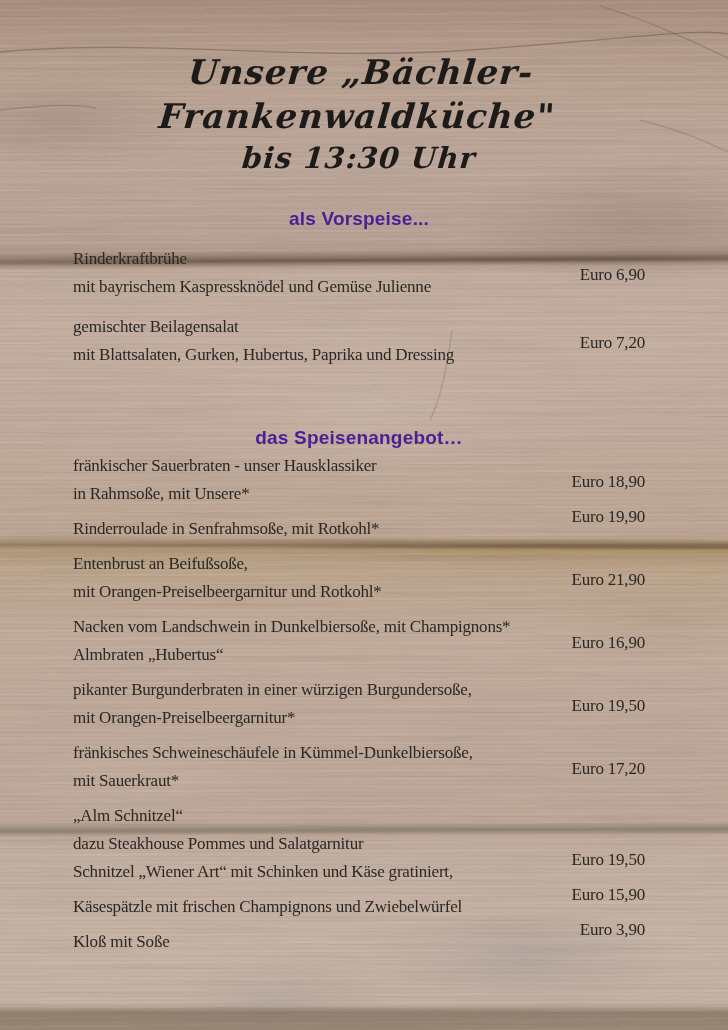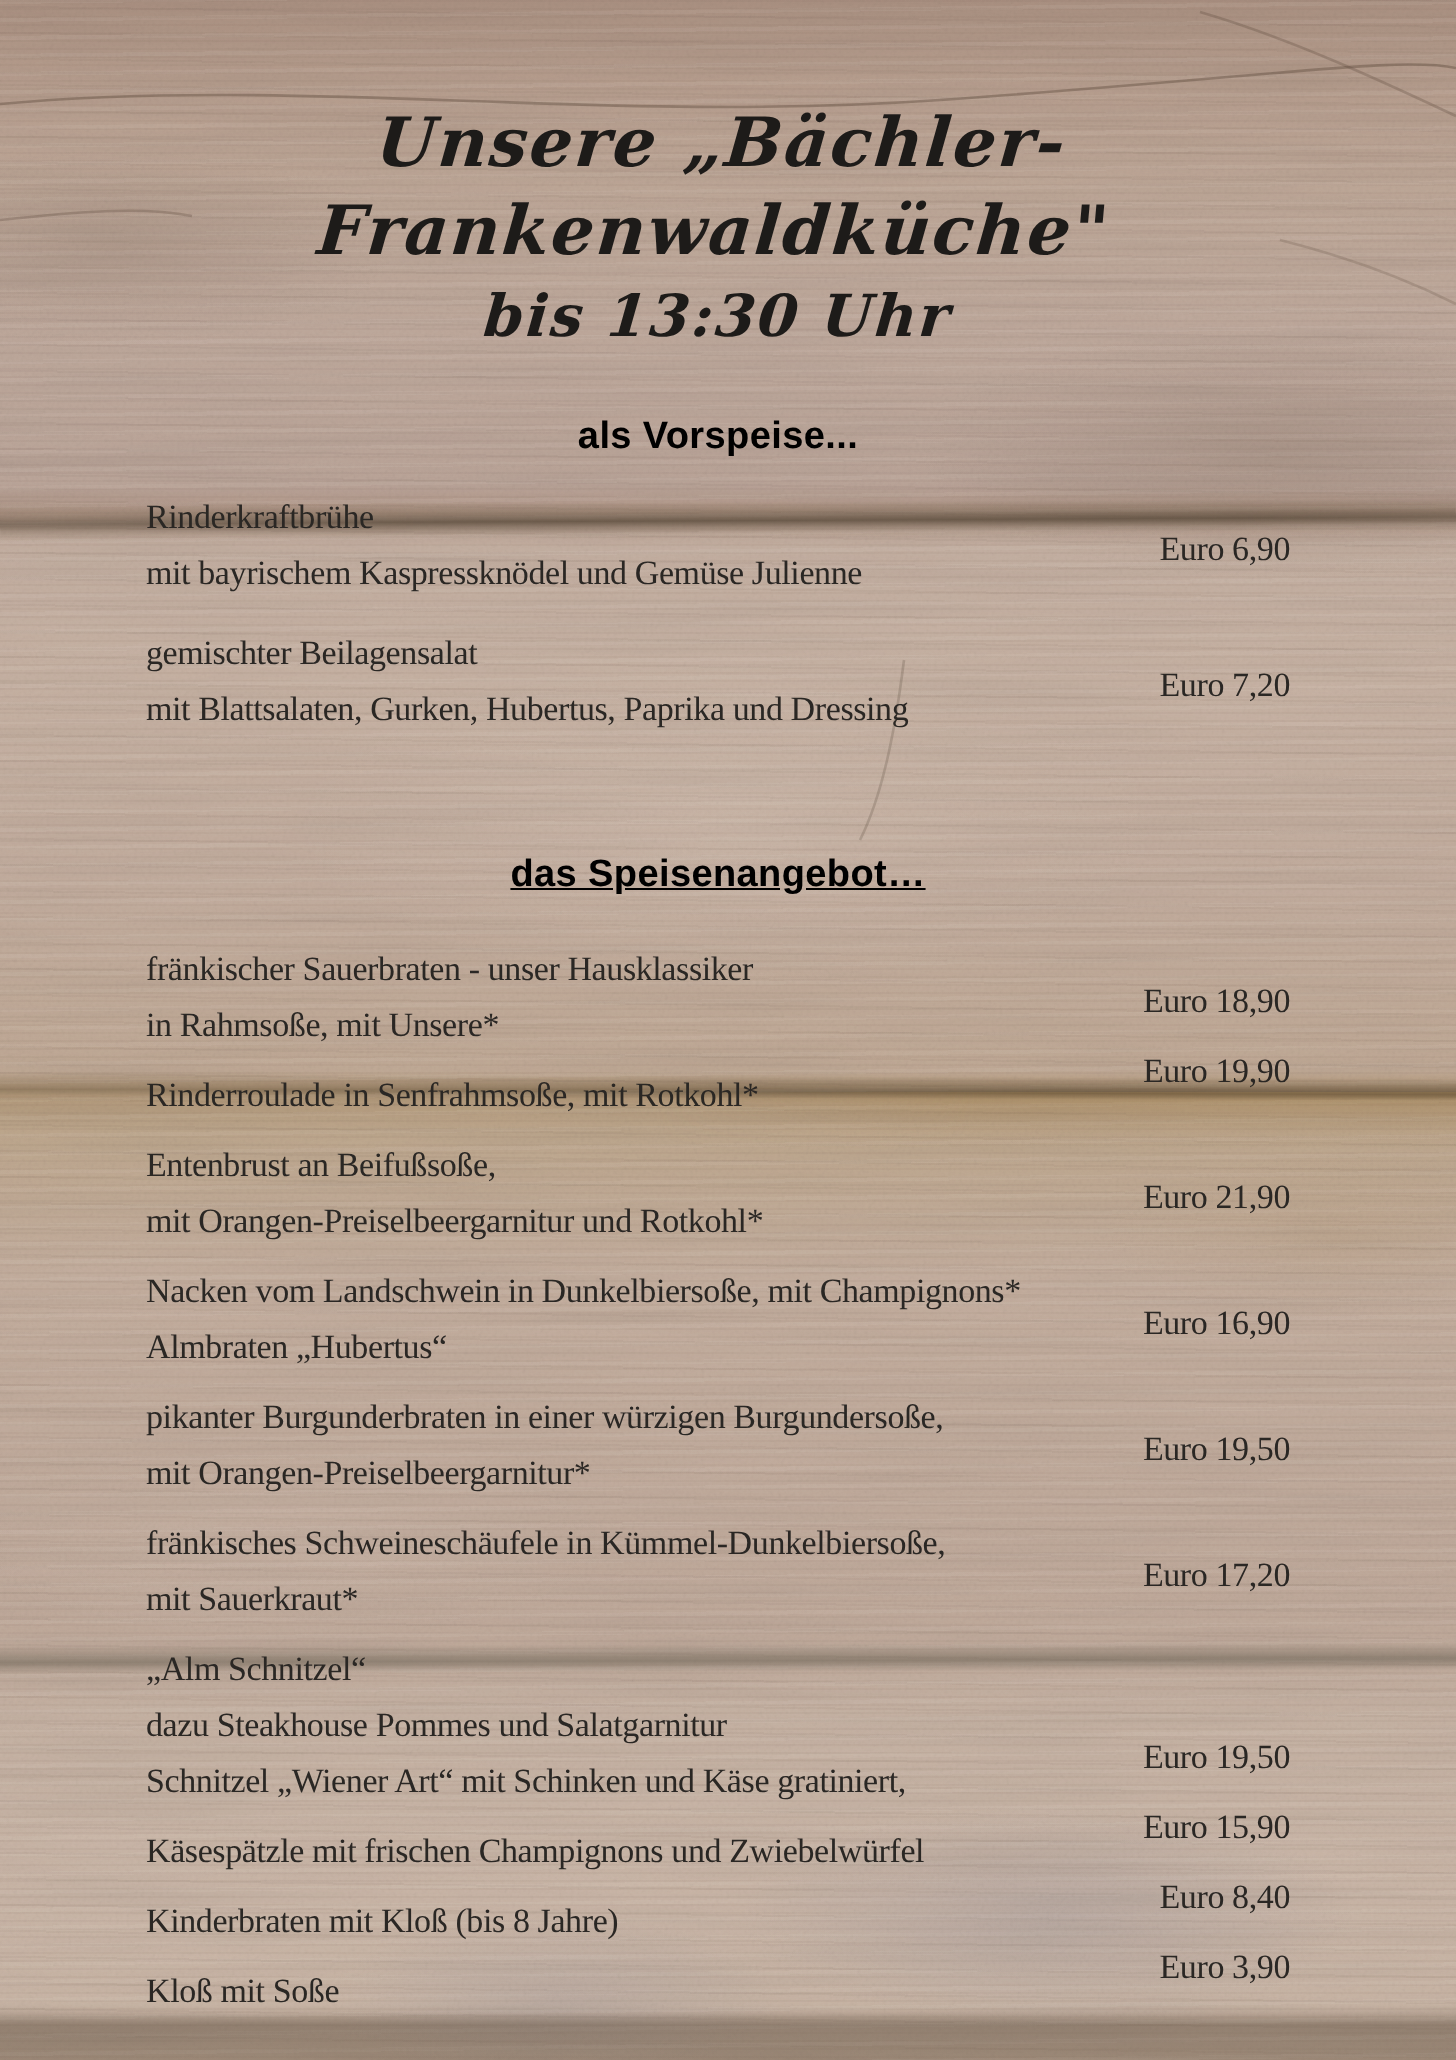--- a/index.html
+++ b/index.html
@@ -76,24 +76,24 @@
     padding:50px 83px 0 73px;color:#2a2724;
   }
   header{text-align:center;margin-bottom:30px;}
   .title-1,.title-2{
     font-family:"DejaVu Serif",serif;font-style:italic;font-weight:700;
     color:#1d1b19;margin:0;transform:skewX(-5deg);letter-spacing:1px;
   }
   .title-1{font-size:34px;line-height:44px;}
   .title-2{font-size:29px;line-height:40px;}
   h2{
-    font-size:19px;font-weight:700;text-align:center;color:#000000;
+    font-size:19px;font-weight:700;text-align:center;color:#4c1d95;
     margin:0 0 15px 0;letter-spacing:.2px;
   }
-  section.second h2{margin-top:58px;margin-bottom:22px;text-decoration:underline;}
+  section.second h2{margin-top:58px;margin-bottom:3px;}
   .item{position:relative;font-size:17px;line-height:28px;letter-spacing:-0.2px;margin-bottom:12px;font-family:Liberation Serif, serif;}
   section.second .item{margin-bottom:7px;}
   .line{white-space:nowrap;}
   .price{position:absolute;right:0;bottom:12px;white-space:nowrap;}
 </style>
 </head>
 <body>
 
 <div class="wood-base"></div>
 <div class="wood-grain"></div>
@@ -209,25 +209,19 @@
           <div class="price">Euro 19,50</div>
         </div>
         <div class="item">
           <div>
             <div class="line">Käsespätzle mit frischen Champignons und Zwiebelwürfel</div>
           </div>
           <div class="price">Euro 15,90</div>
         </div>
         <div class="item">
           <div>
-            <div class="line">Kinderbraten mit Kloß (bis 8 Jahre)</div>
-          </div>
-          <div class="price">Euro 8,40</div>
-        </div>
-        <div class="item">
-          <div>
             <div class="line">Kloß mit Soße</div>
           </div>
           <div class="price">Euro 3,90</div>
         </div>
       </div>
   </section>
 </div>
 
 </body></html>

